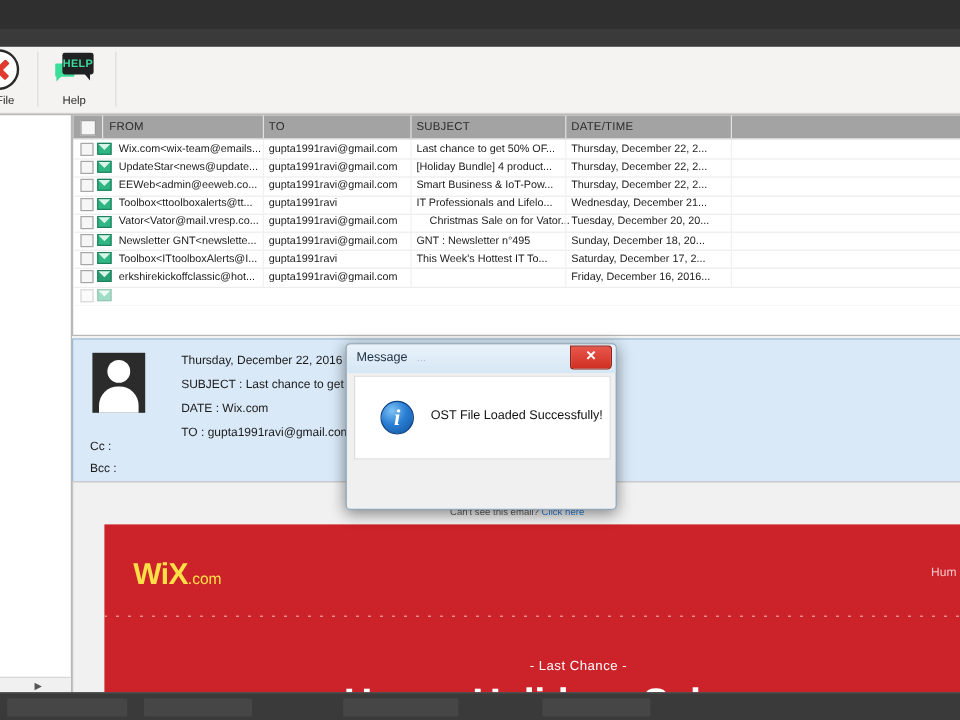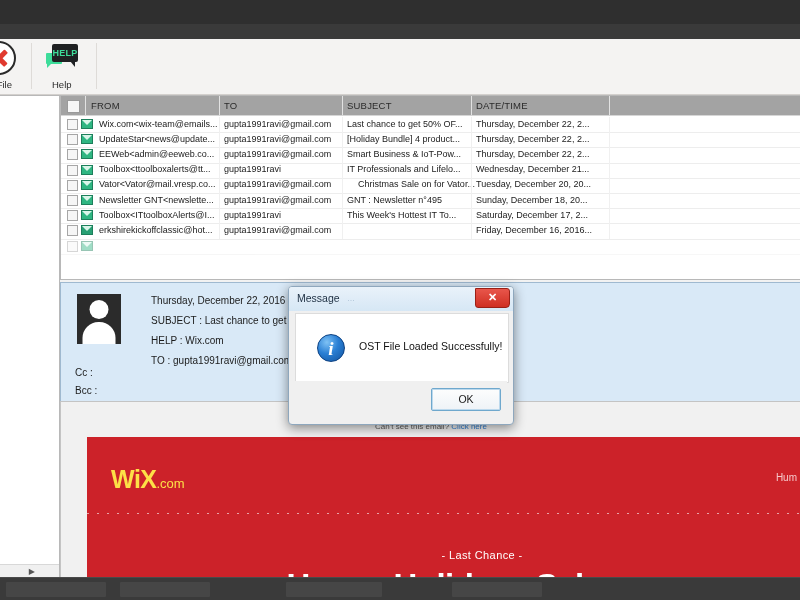--- a/index.html
+++ b/index.html
@@ -554,21 +554,21 @@
       </div>
     </div>
 
     <div class="preview">
       <div class="avatar">
         <div class="avatar-head"></div>
         <div class="avatar-body"></div>
       </div>
       <div class="pv-line" style="top:12px;">Thursday, December 22, 2016</div>
       <div class="pv-line" style="top:32px;">SUBJECT : Last chance to get</div>
-      <div class="pv-line" style="top:52px;">HELP : Wix.com</div>
+      <div class="pv-line" style="top:52px;">DATE : Wix.com</div>
       <div class="pv-line" style="top:72px;">TO : gupta1991ravi@gmail.com</div>
       <div class="pv-cc" style="top:84px;">Cc :</div>
       <div class="pv-cc" style="top:102px;">Bcc :</div>
     </div>
 
     <div class="body-pane">
       <div class="cant-see">
         <span>Can't see this email?</span>
         <a href="#">Click here</a>
       </div>
@@ -586,23 +586,20 @@
     <div class="modal">
       <div class="modal-titlebar">
         <div class="modal-title">Message</div>
         <div class="modal-subtitle">…</div>
         <div class="modal-close">✕</div>
       </div>
       <div class="modal-body">
         <div class="info-icon"></div>
         <div class="modal-msg">OST File Loaded Successfully!</div>
       </div>
-      <div class="modal-footer">
-        <div class="ok-btn">OK</div>
-      </div>
     </div>
 
   </div>
 
   <div class="taskbar">
     <div class="taskbar-item" style="left:6px;   width:100px;"></div>
     <div class="taskbar-item" style="left:120px; width:90px;"></div>
     <div class="taskbar-item" style="left:286px; width:96px;"></div>
     <div class="taskbar-item" style="left:452px; width:90px;"></div>
   </div>

